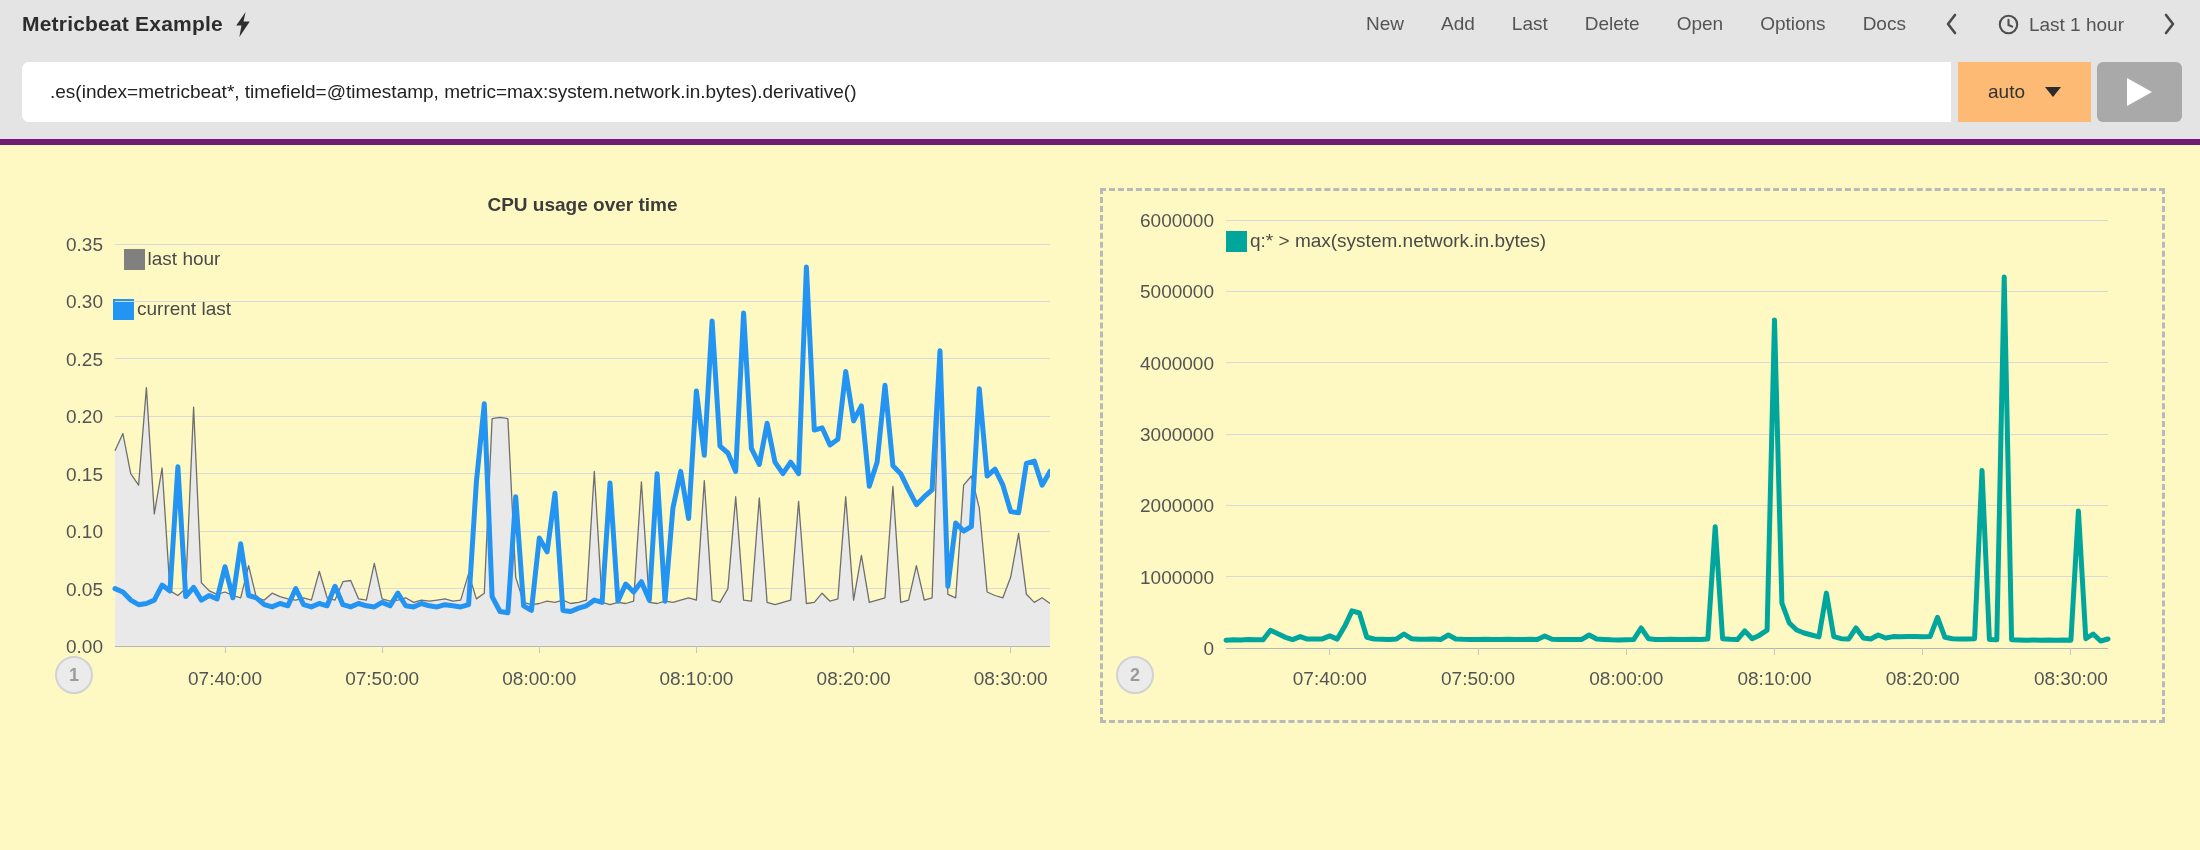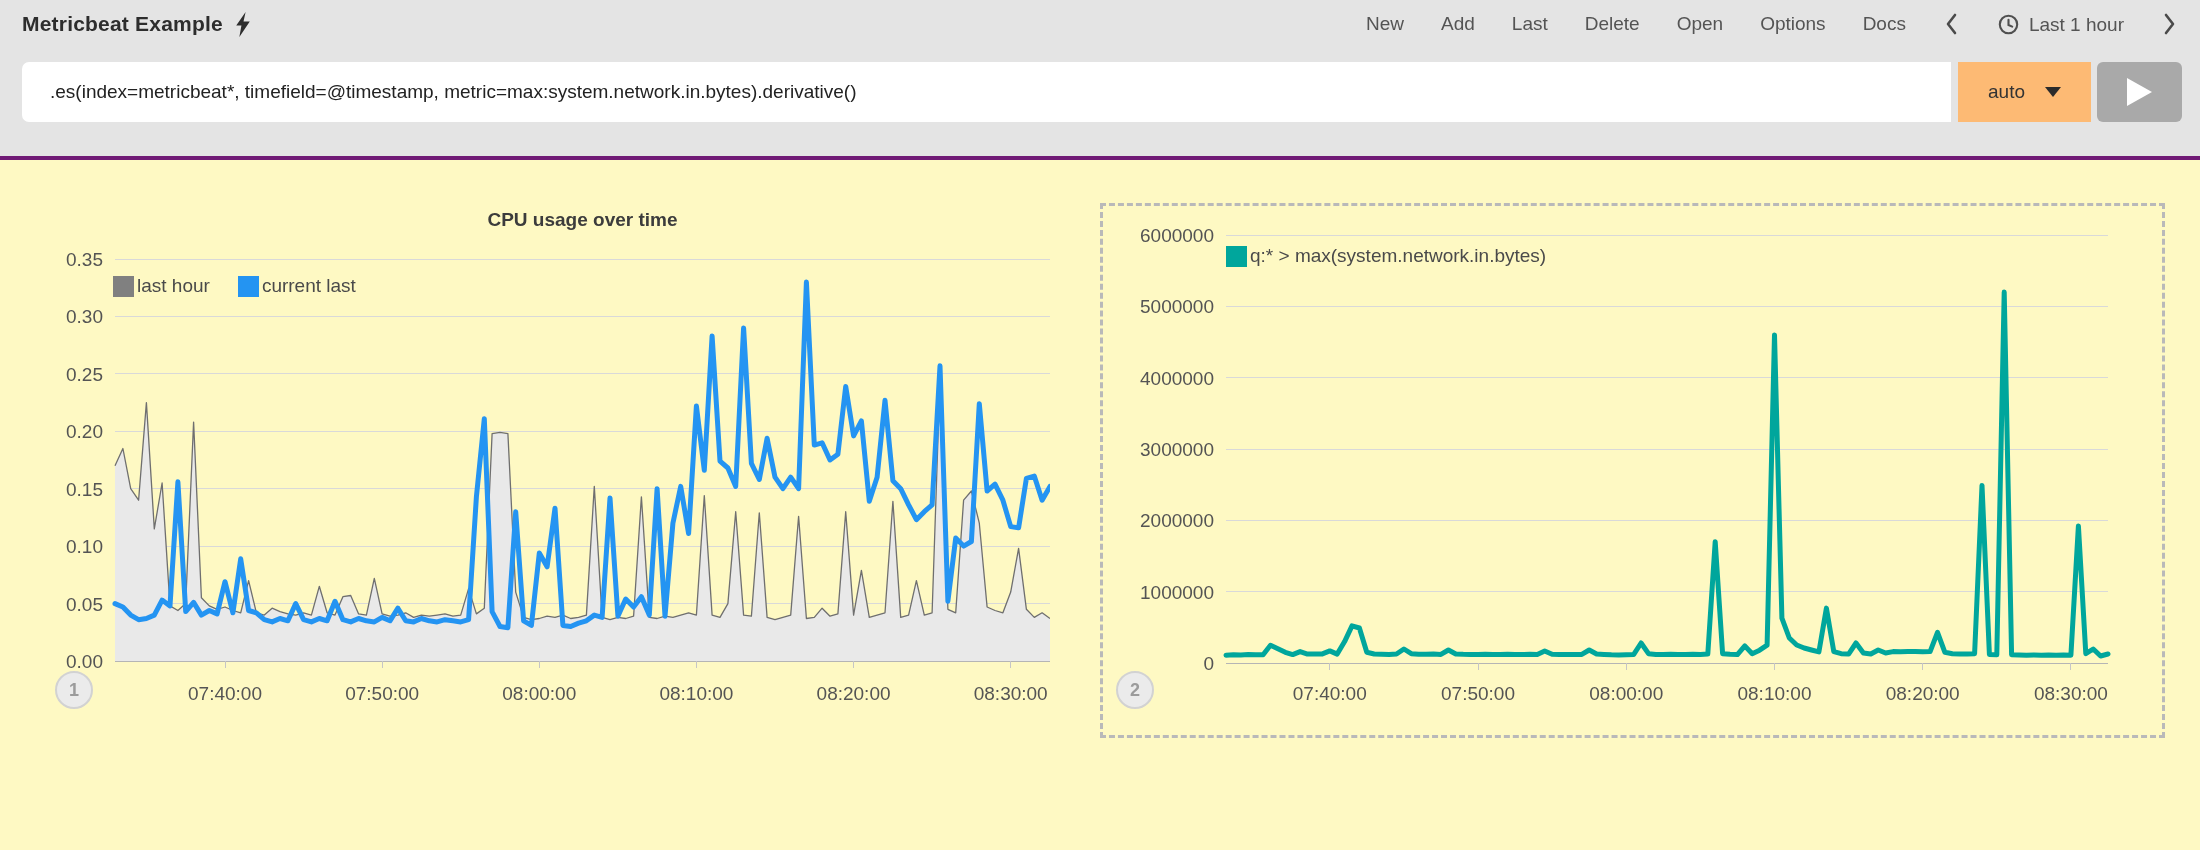--- a/index.html
+++ b/index.html
@@ -1,20 +1,20 @@
 <!DOCTYPE html>
 <html><head>
 <meta charset="utf-8">
 <style>
   * { margin:0; padding:0; box-sizing:border-box; }
   html,body { width:2200px; height:850px; background:#fff;
     font-family:"Liberation Sans","DejaVu Sans",sans-serif; overflow:hidden; }
 
   
-  .topbar { background:#e4e4e4; border-bottom:4px solid #701a75; padding-bottom:24px; }
+  .topbar { background:#e4e4e4; border-bottom:6px solid #701a75; padding-bottom:7px; }
   .titlebar { display:flex; align-items:center; height:48px; padding:0 22px; }
   .sheet-title { font-size:21px; font-weight:bold; color:#2d2d2d; letter-spacing:.2px; }
   .bolt { margin-left:12px; display:inline-flex; }
   .nav { margin-left:auto; display:flex; align-items:center; gap:37px; }
   .nav-item { font-size:19px; color:#545454; cursor:pointer; white-space:nowrap; }
   .chev { display:inline-flex; align-items:center; cursor:pointer; padding:0 2px; }
   .timepick { display:flex; align-items:flex-end; gap:9px; font-size:19px; color:#545454; cursor:pointer; }
 
   
   .querybar { display:flex; align-items:stretch; height:60px; margin:14px 18px 10px 22px; }
@@ -29,21 +29,21 @@
     display:flex; align-items:center; justify-content:center; cursor:pointer; }
 
   
   .main { position:relative; width:2200px; height:713px; background:#fef9c3; }
   .panel { position:absolute; top:43px; height:535px; }
   .panel-1 { left:40px; width:1010px; }
   .panel-2 { left:1100px; width:1065px; border:3px dashed #b9b9b9; }
   .chart-title { position:absolute; left:75px; width:935px; top:6px; text-align:center;
     font-size:19px; font-weight:bold; color:#3c3c3c; }
   .legend { position:absolute; display:flex; align-items:center; gap:28px; }
-  .legend-1 { left:73px; top:72px; }
+  .legend-1 { left:73px; top:60px;flex-direction:column; }
   .legend-2 { left:123px; top:39px; }
   .legend-item { display:flex; align-items:center; gap:3px; font-size:19px; color:#4a4a4a; }
   .swatch { width:21px; height:21px; display:inline-block; }
   .chart-svg { position:absolute; left:0; top:0; }
   .gridline { stroke:#d9d9d9; stroke-width:1; shape-rendering:crispEdges; }
   .axisline { stroke:#b5b5b5; stroke-width:1; shape-rendering:crispEdges; }
   .tickmark { stroke:#c6c6c6; stroke-width:1; shape-rendering:crispEdges; }
   .ylabel, .xlabel { font-size:19px; fill:#545454; font-family:"Liberation Sans","DejaVu Sans",sans-serif; }
   .badge { position:absolute; width:38px; height:38px; border-radius:50%; background:#ebebeb;
     border:2px solid #d2d2d2; color:#9b9b9b; font-size:18px; font-weight:bold;

